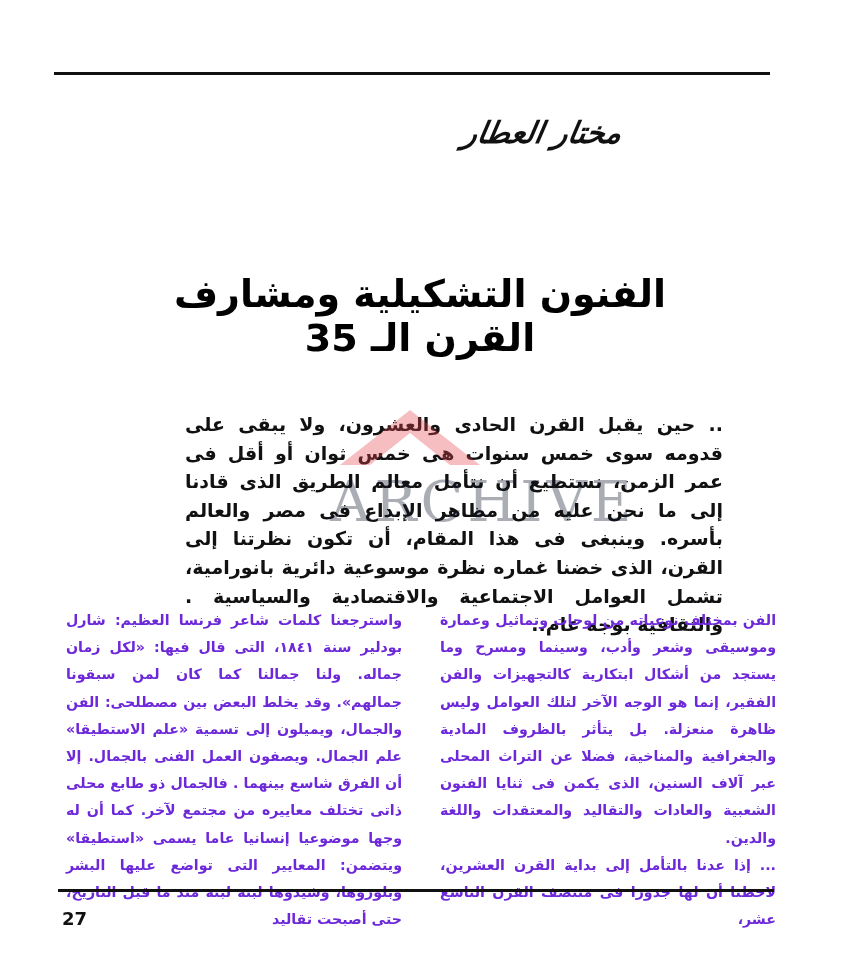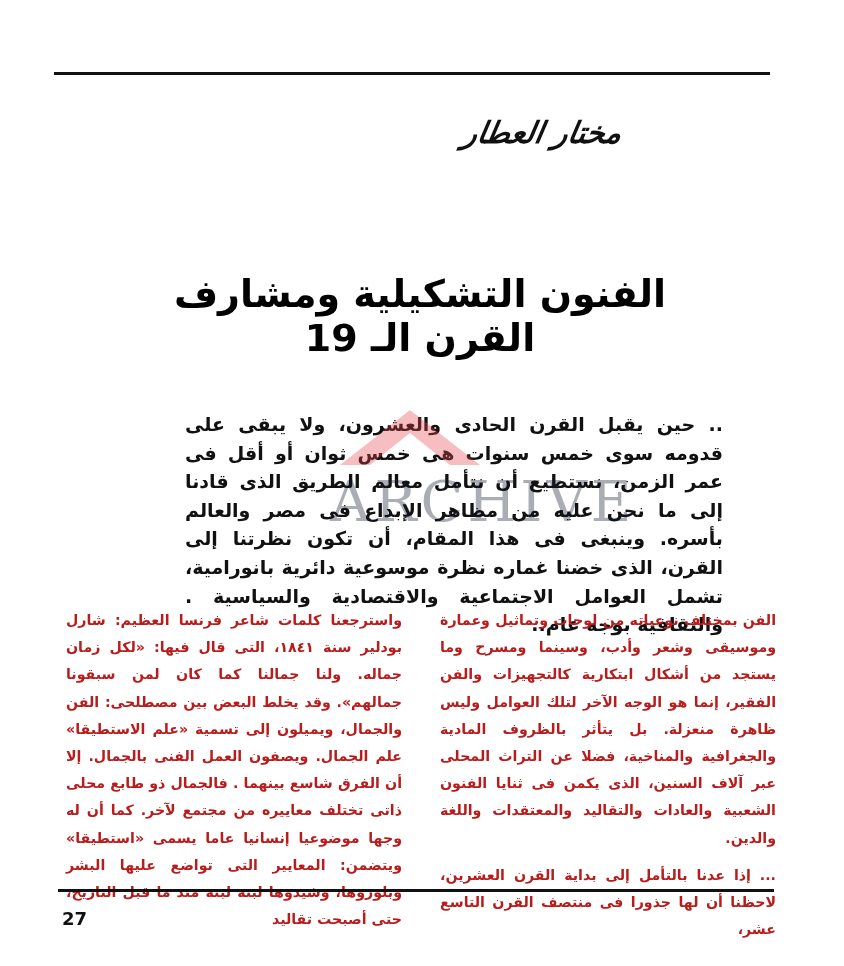--- a/index.html
+++ b/index.html
@@ -24,26 +24,26 @@
       font-size: 38px; color: #000; letter-spacing: 0.5px;
     }
     #intro {
       position: absolute; left: 185px; width: 538px; top: 410px;
       direction: rtl; text-align: justify; text-align-last: right;
       font-weight: bold; font-size: 19px; line-height: 28.6px; color: #111;
     }
     .col {
       position: absolute; top: 607px; width: 336px;
       direction: rtl; text-align: justify; text-align-last: right;
-      font-weight: bold; font-size: 14.2px; line-height: 27.2px; color: #b91c1c;
+      font-weight: bold; font-size: 14.2px; line-height: 27.2px; color: #6d28d9;
     }
     #col-right { left: 440px; }
     #col-left { left: 66px; }
     .col p { margin: 0; }
-    .col p.gap { margin-top: 10px; }
+    .col p.gap { }
     #page-number {
       position: absolute; left: 62px; top: 908px;
       font-weight: bold; font-size: 18px; direction: rtl; color: #111;
     }
     #watermark {
       position: absolute; left: 300px; top: 405px; width: 320px; height: 160px;
       pointer-events: none; opacity: 0.35;
     }
     #watermark .wm-text {
       position: absolute; left: 30px; top: 64px;
@@ -56,21 +56,21 @@
     }
     #watermark svg { position: absolute; left: 20px; top: 0; }
   </style>
 </head>
 <body>
 
 <div id="rule-top" class="rule"></div>
 
 <div id="author">مختار العطار</div>
 
-<div id="title">الفنون التشكيلية ومشارف القرن الـ 19</div>
+<div id="title">الفنون التشكيلية ومشارف القرن الـ 35</div>
 
 <div id="intro">.. حين يقبل القرن الحادى والعشرون، ولا يبقى على قدومه سوى خمس سنوات هى خمس ثوان أو أقل فى عمر الزمن، نستطيع أن نتأمل معالم الطريق الذى قادنا إلى ما نحن عليه من مظاهر الإبداع فى مصر والعالم بأسره. وينبغى فى هذا المقام، أن تكون نظرتنا إلى القرن، الذى خضنا غماره نظرة موسوعية دائرية بانورامية، تشمل العوامل الاجتماعية والاقتصادية والسياسية . والثقافية بوجه عام..</div>
 
 <div id="col-right" class="col">
   <p>الفن بمختلف نوعياته من لوحات وتماثيل وعمارة وموسيقى وشعر وأدب، وسينما ومسرح وما يستجد من أشكال ابتكارية كالتجهيزات والفن الفقير، إنما هو الوجه الآخر لتلك العوامل وليس ظاهرة منعزلة. بل يتأثر بالظروف المادية والجغرافية والمناخية، فضلا عن التراث المحلى عبر آلاف السنين، الذى يكمن فى ثنايا الفنون الشعبية والعادات والتقاليد والمعتقدات واللغة والدين.</p>
   <p class="gap">... إذا عدنا بالتأمل إلى بداية القرن العشرين، لاحظنا أن لها جذورا فى منتصف القرن التاسع عشر،</p>
 </div>
 
 <div id="col-left" class="col">
   <p>واسترجعنا كلمات شاعر فرنسا العظيم: شارل بودلير سنة ١٨٤١، التى قال فيها: «لكل زمان جماله. ولنا جمالنا كما كان لمن سبقونا جمالهم». وقد يخلط البعض بين مصطلحى: الفن والجمال، ويميلون إلى تسمية «علم الاستطيقا» علم الجمال. ويصفون العمل الفنى بالجمال. إلا أن الفرق شاسع بينهما . فالجمال ذو طابع محلى ذاتى تختلف معاييره من مجتمع لآخر. كما أن له وجها موضوعيا إنسانيا عاما يسمى «استطيقا» ويتضمن: المعايير التى تواضع عليها البشر وبلوروها، وشيدوها لبنة لبنة منذ ما قبل التاريخ، حتى أصبحت تقاليد</p>

